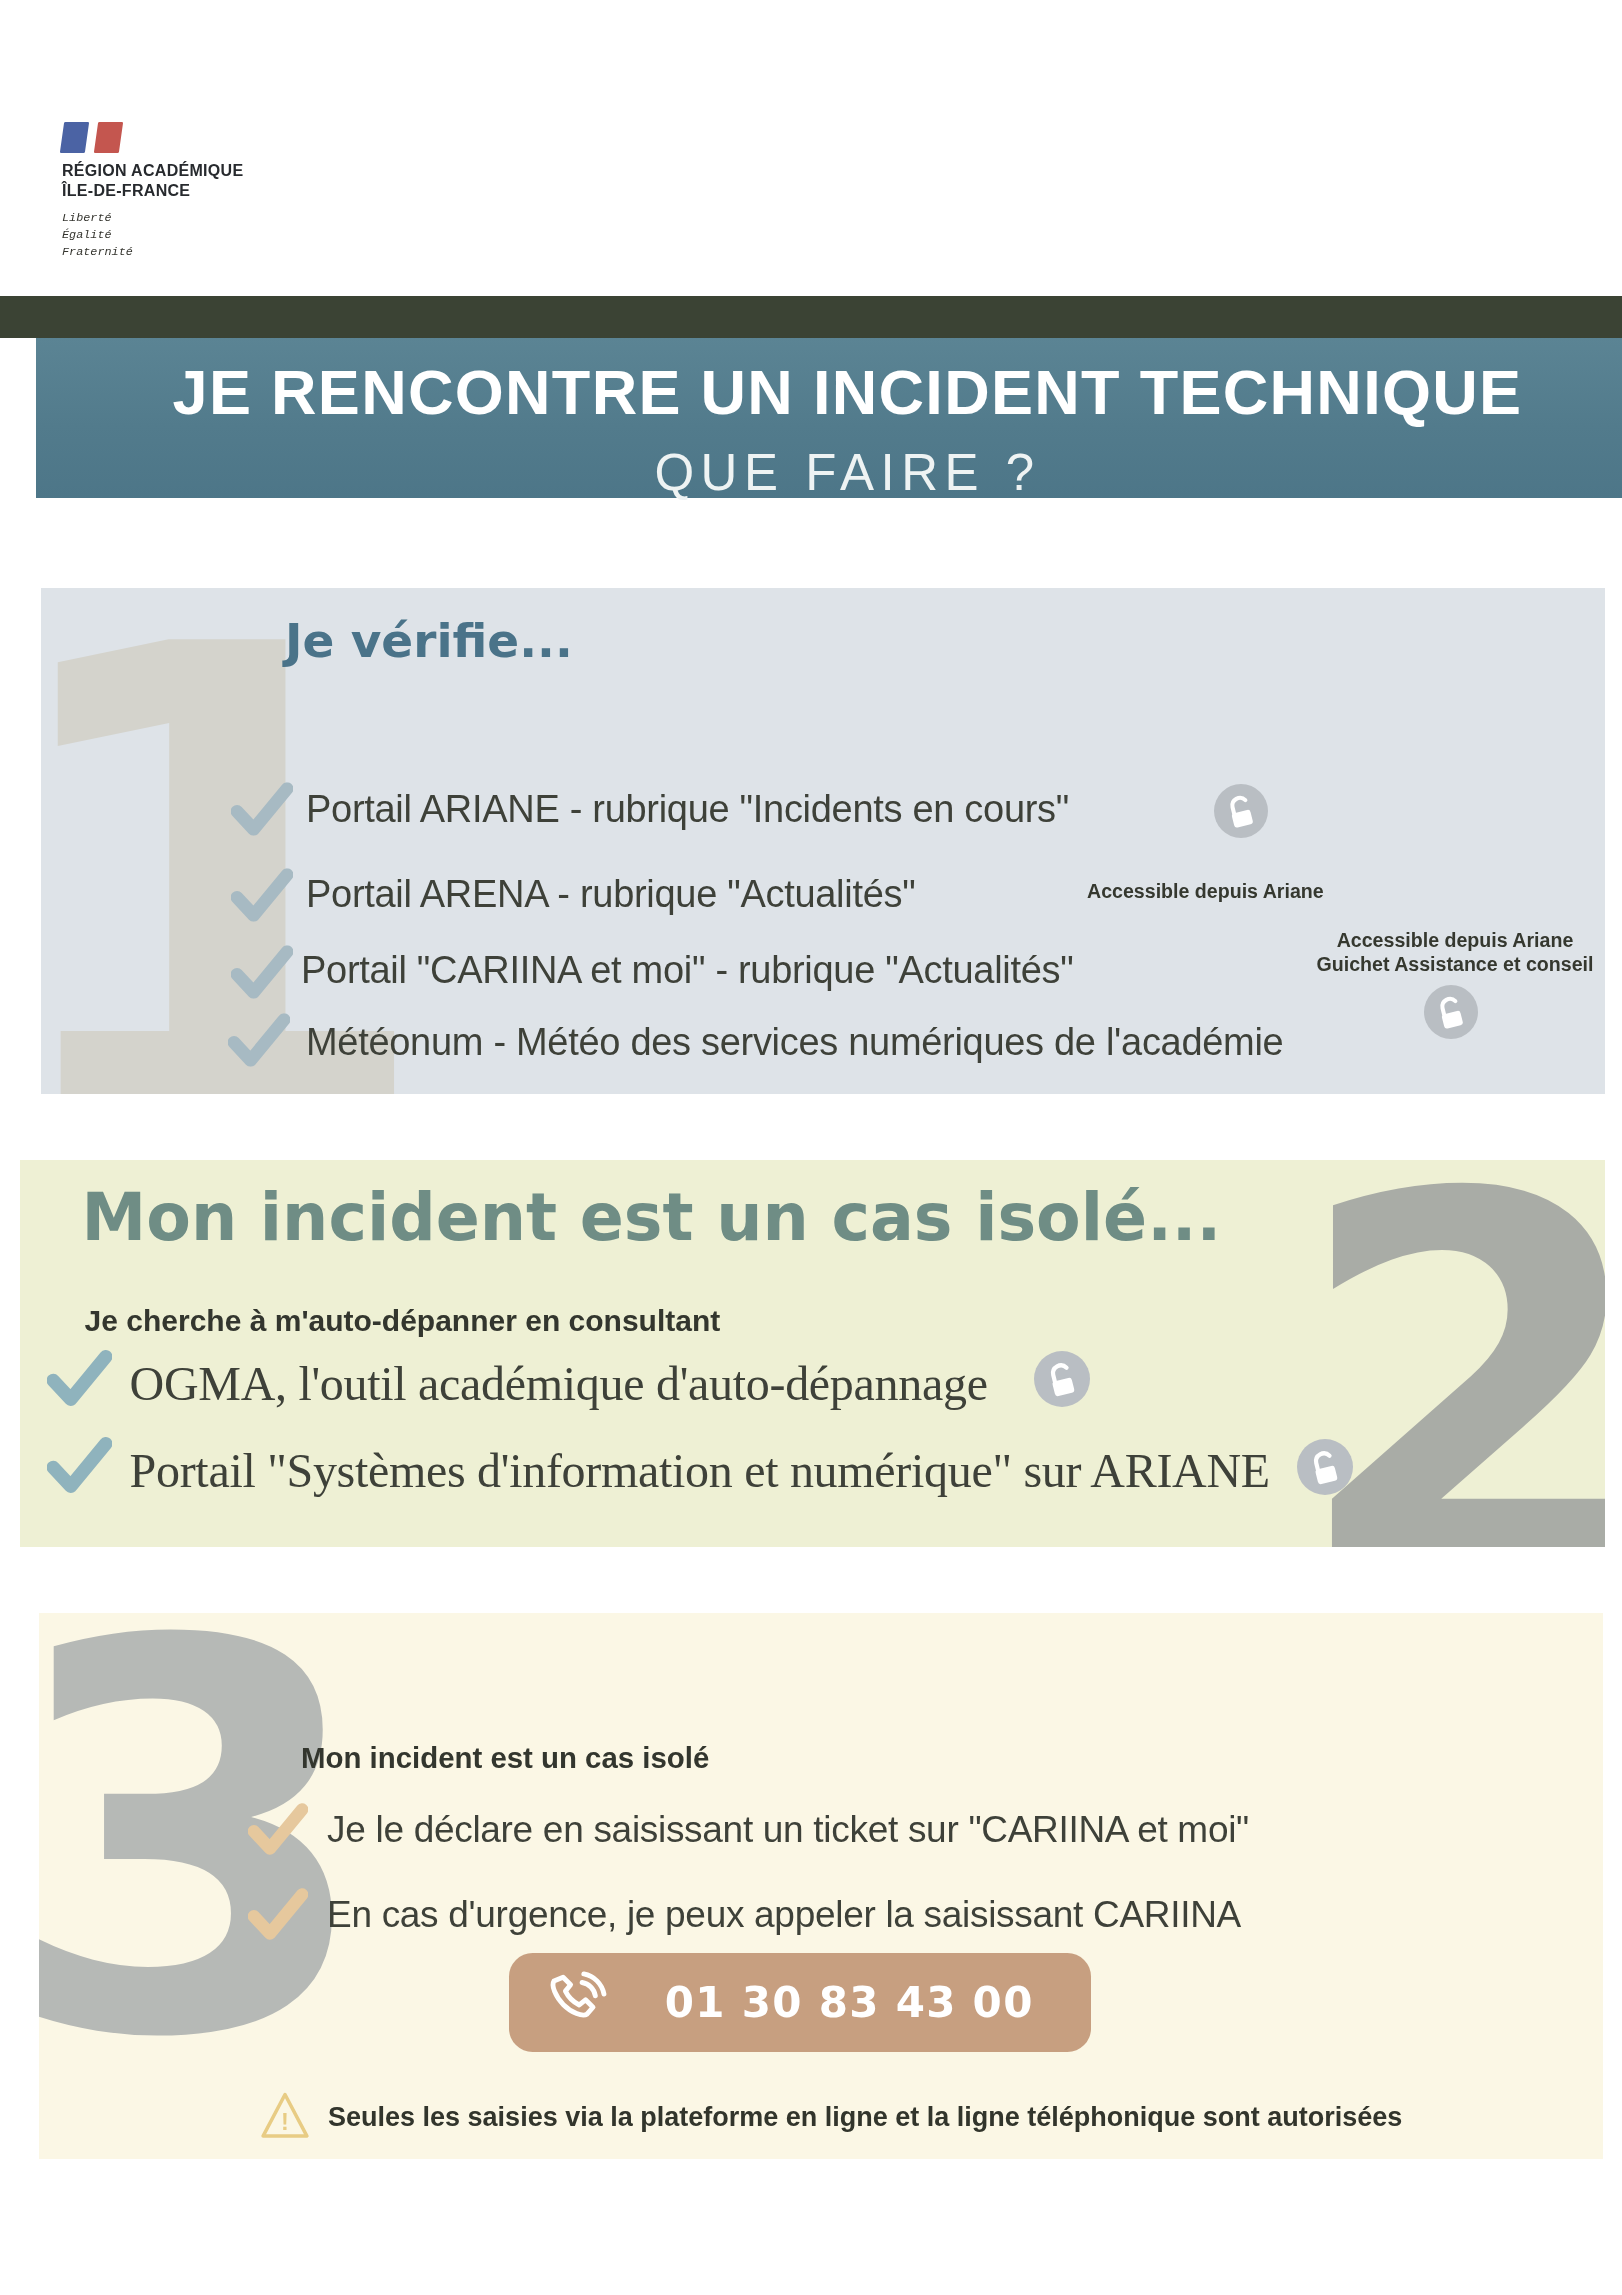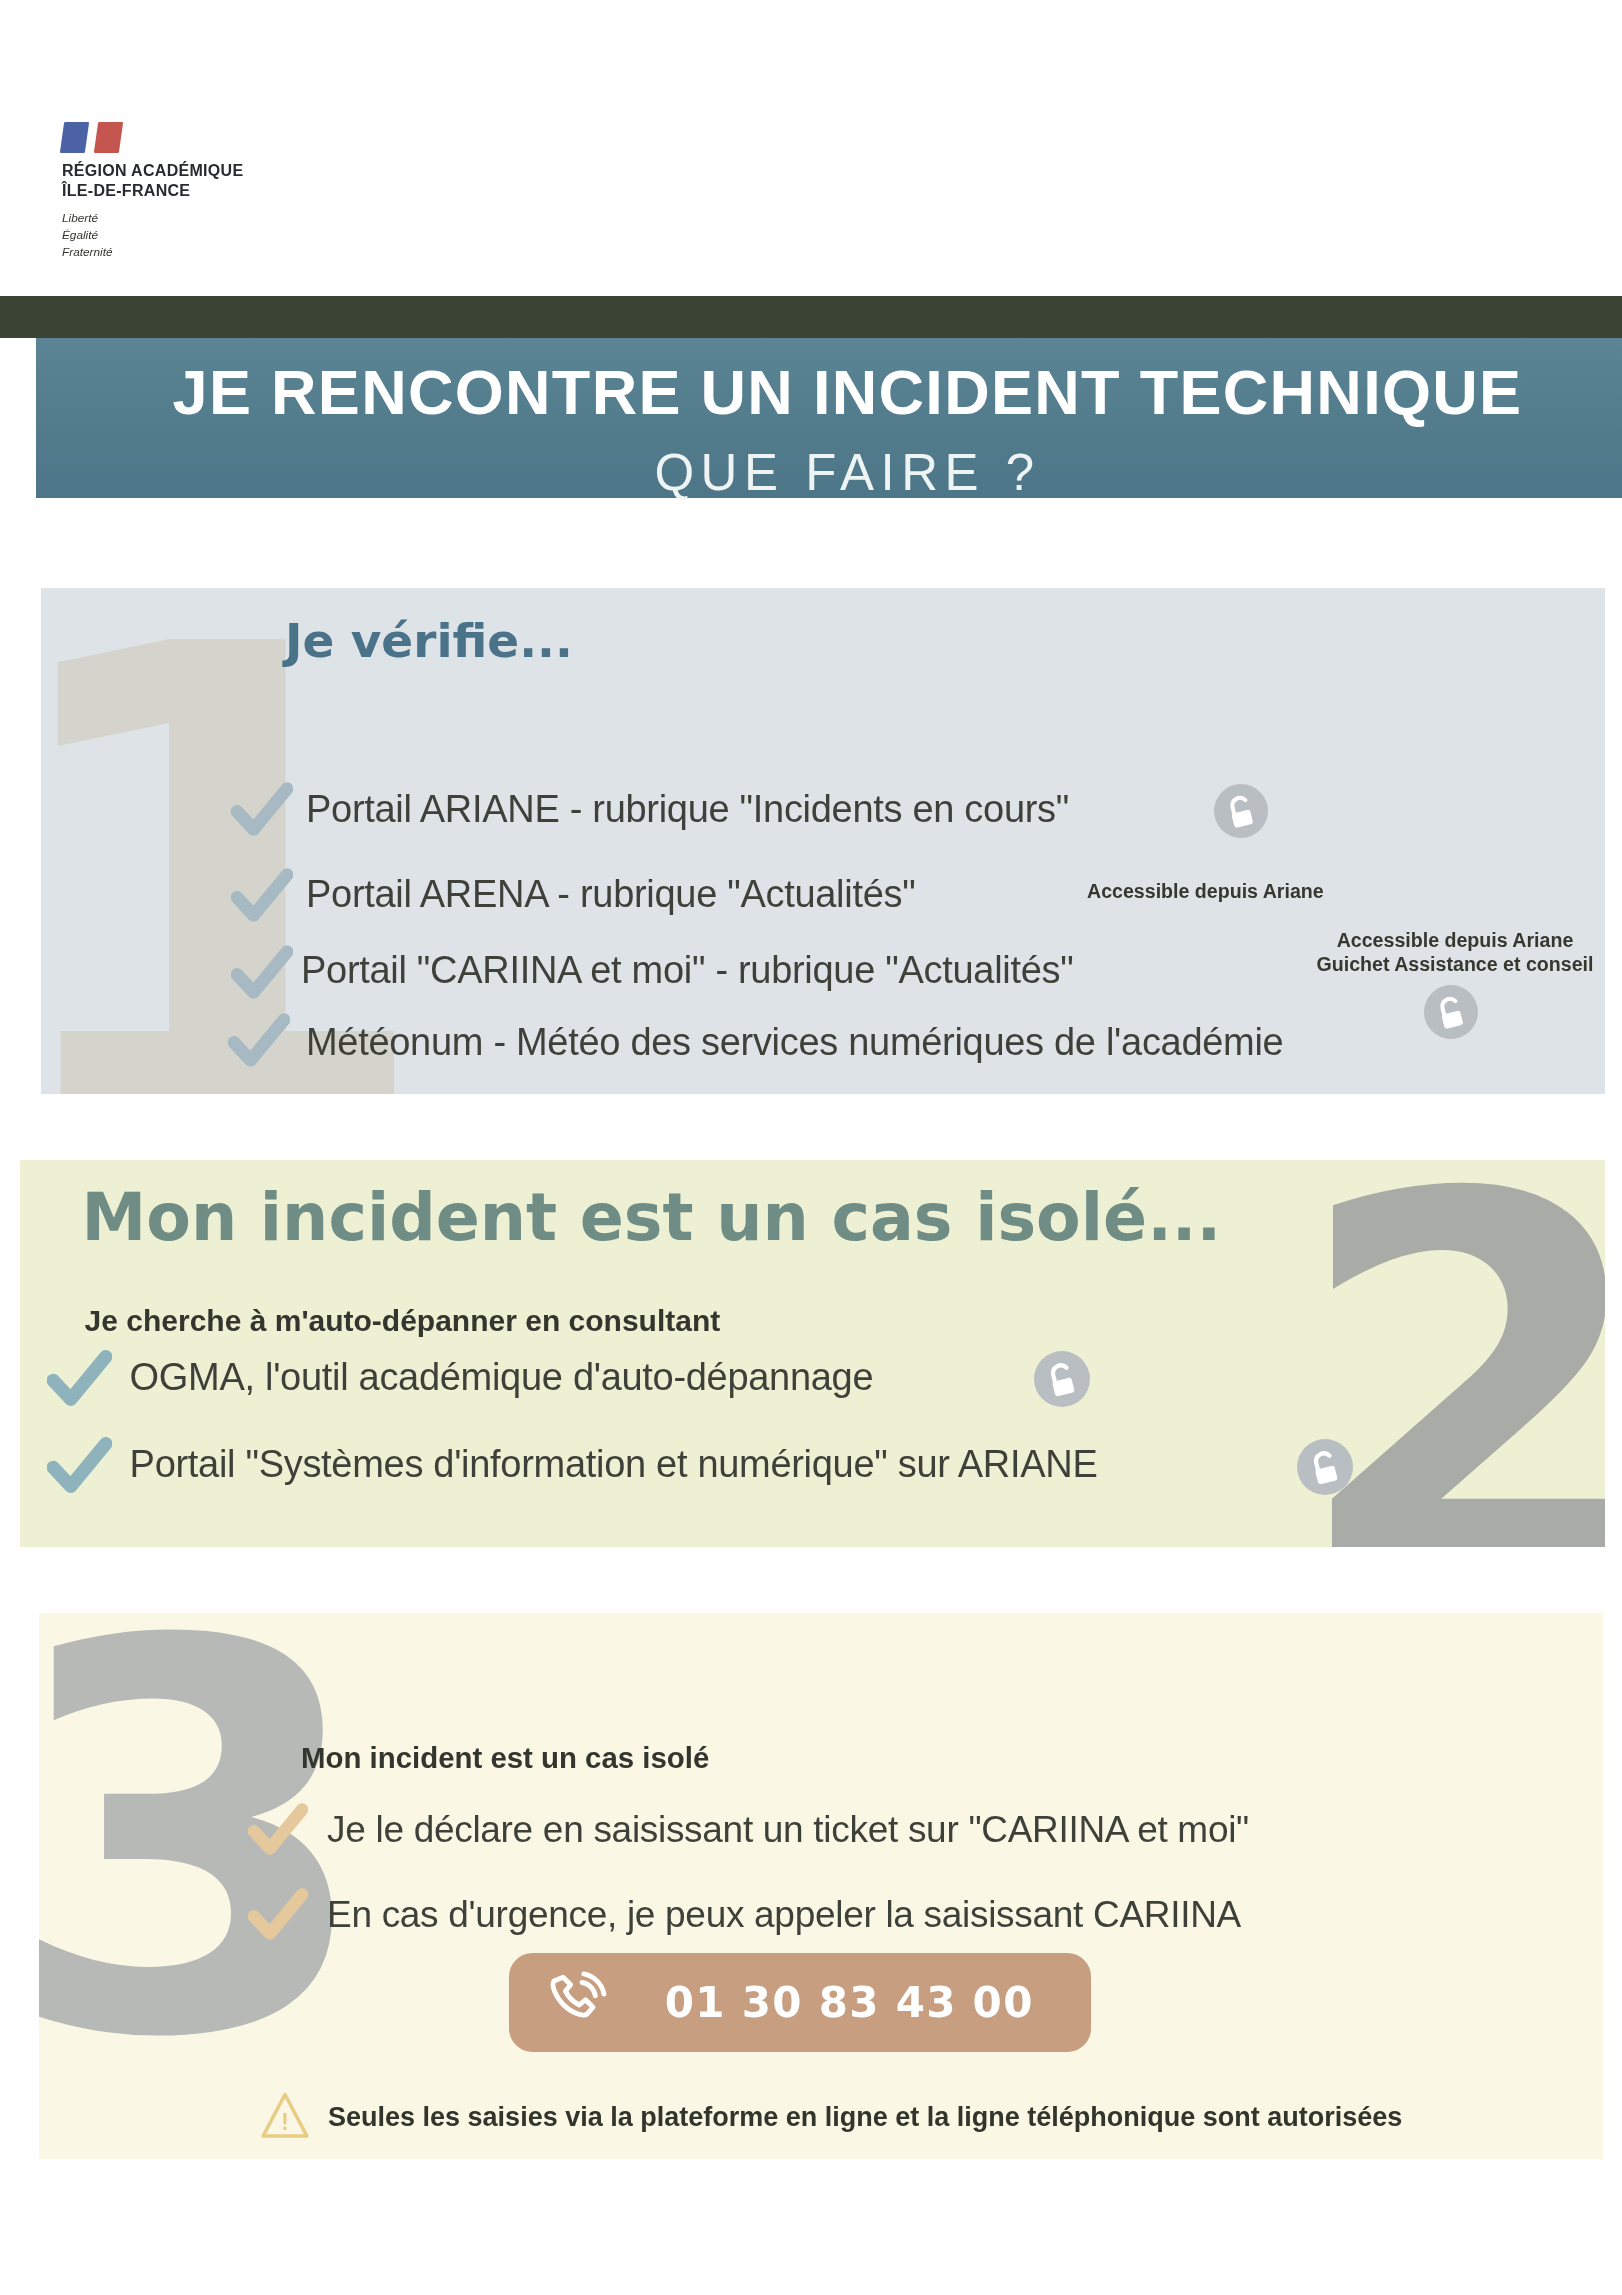--- a/index.html
+++ b/index.html
@@ -14,21 +14,21 @@
   .poster { position:absolute; inset:0; }
 
   
   .gov-logo { position:absolute; left:62px; top:122px; }
   .flag { display:flex; gap:9.2px; }
   .flag .fb, .flag .fr { width:25px; height:31px; transform:skewX(-8deg); border-radius:1.3px; }
   .flag .fb { background:#4b63a4; }
   .flag .fr { background:#c4564f; }
   .gov-name { margin-top:7.9px; font-size:16px; font-weight:800; letter-spacing:0.3px;
               line-height:20px; color:#272a2e; }
-  .motto { margin-top:9.2px; font-family:Liberation Sans, sans-serif; font-style:italic;
+  .motto { margin-top:9.2px; font-family:Liberation Mono, monospace; font-style:italic;
            font-size:11.8px; line-height:17px; color:#35352f; }
 
   
   .banner-strip { position:absolute; left:0; top:296px; width:100%; height:42px;
                   background:var(--banner-dark,#3b4334); }
   .banner-main  { position:absolute; left:0; top:338px; width:100%; height:160px;
                   background:linear-gradient(180deg, #5b8494 0%, var(--banner-blue,#527b8c) 55%, #4d7688 100%);margin-left:36px; }
   .banner-t1 { position:absolute; left:0; right:0; top:18.3px; text-align:center;
                font-size:63px; font-weight:700; letter-spacing:1.3px; color:#ffffff; white-space:nowrap; }
   .banner-t2 { position:absolute; left:0; right:0; top:105px; text-align:center;
@@ -65,21 +65,21 @@
   .s1n2 { left:1046px; top:292px; }
   .s1n3 { left:1260px; top:340px; width:308px; }
 
   
   .sec2 { left:19.6px; top:1160px; width:1585px; height:387px; background:var(--sec2-bg,#eef0d4); }
   .n2 { left:1271px; top:-31px; font-size:523px; color:var(--numeral2,#a9aca6); }
   .h2 { left:62px; top:19.6px; font-size:65px; color:var(--sec2-heading,#6f8d85); }
   .sub2 { left:65px; top:144px; font-size:30px; }
   .sec2 .check { width:65px; height:56px; color:var(--sec2-check,#8fb3bd); }
   .s2c1 { left:27.5px; top:190px; } .s2c2 { left:27.5px; top:277px; }
-  .sec2 .item { font-size:38px; }
+  .sec2 .item { font-size:48px;font-family:Liberation Serif, serif; }
   .s2i1 { left:110px; top:196px; } .s2i2 { left:110px; top:283px; }
   .sec2 .lock { width:56px; height:56px; }
   .s2l1 { left:1014px; top:191px; } .s2l2 { left:1277px; top:279px; }
 
   
   .sec3 { left:39px; top:1613px; width:1564px; height:546px; background:var(--sec3-bg,#fbf7e5); }
   .n3 { left:-38px; top:-39px; font-size:537px; color:var(--numeral3,#b6b9b6); }
   .h3 { left:260px; top:18.3px; font-size:67px; color:var(--sec3-heading,#c9a184); }
   .sub3 { left:262px; top:128px; font-size:29.4px; }
   .sec3 .check { width:60px; height:52px; color:var(--sec3-check,#e6c89d); }

